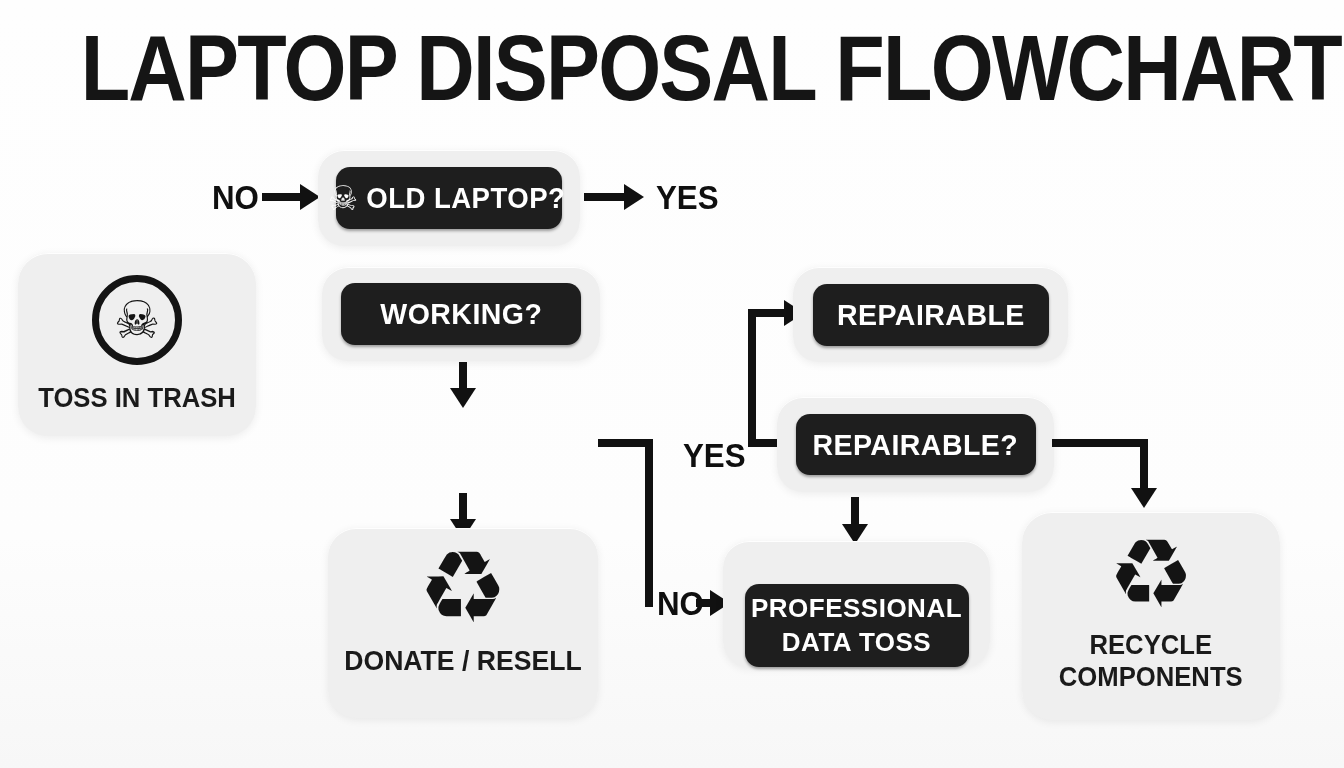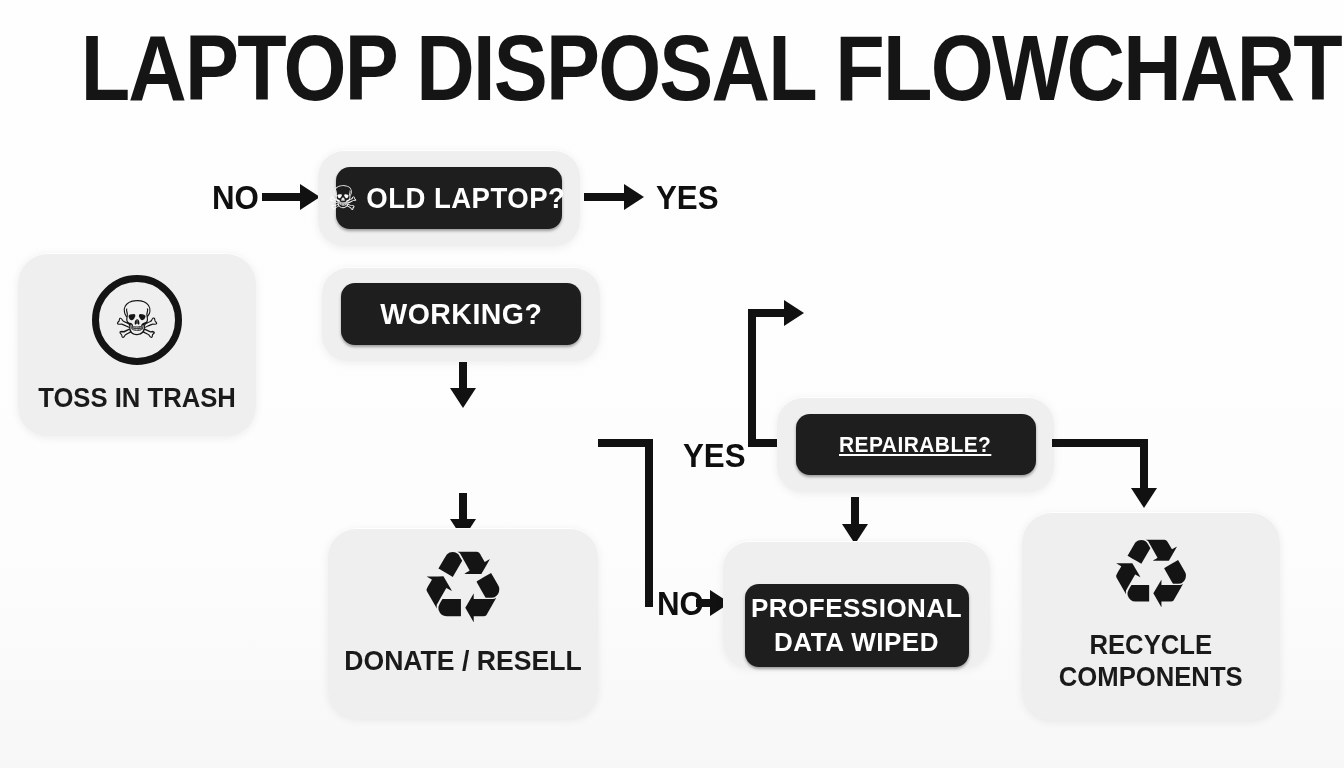--- a/index.html
+++ b/index.html
@@ -102,34 +102,39 @@
 
   <div class="lbl" style="left:657px;top:584px;">NO</div>
   <div class="hline" style="left:696px;top:599px;width:16px;"></div>
   <div class="head-right" style="left:710px;top:590px;"></div>
 
   <div class="vline" style="left:748px;top:309px;height:138px;"></div>
   <div class="hline" style="left:748px;top:309px;width:38px;"></div>
   <div class="head-right" style="left:784px;top:300px;"></div>
   <div class="hline" style="left:748px;top:439px;width:32px;"></div>
 
+  <div class="panel" style="left:793px;top:267px;width:275px;height:95px;">
+    <div class="pill" style="width:236px;height:62px;font-size:30px;">
+      <span class="txt">REPAIRABLE</span>
+    </div>
+  </div>
 
   <div class="panel" style="left:777px;top:397px;width:277px;height:95px;">
-    <div class="pill" style="width:240px;height:61px;font-size:22px;text-decoration:underline;">
+    <div class="pill" style="width:240px;height:61px;font-size:30px;">
       <span class="txt">REPAIRABLE?</span>
     </div>
   </div>
 
   <div class="vline" style="left:851px;top:497px;height:28px;"></div>
   <div class="head-down" style="left:842px;top:524px;"></div>
 
   <div class="panel" style="left:723px;top:541px;width:267px;height:126px;">
     <div class="pill two-line" style="width:224px;height:94px;font-size:26px;flex-direction:column;line-height:1.3;margin-top:43px;">
       <span>PROFESSIONAL</span>
-      <span>DATA WIPED</span>
+      <span>DATA TOSS</span>
     </div>
   </div>
 
   <div class="hline" style="left:1052px;top:439px;width:96px;"></div>
   <div class="vline" style="left:1140px;top:439px;height:50px;"></div>
   <div class="head-down" style="left:1131px;top:488px;"></div>
 
   <div class="panel" style="left:1022px;top:512px;width:258px;height:208px;border-radius:30px;justify-content:flex-start;padding-top:14px;">
     <span class="glyph" style="font-size:96px;">♻</span>
     <div class="node-label two-line" style="font-size:27px;margin-top:8px;">

